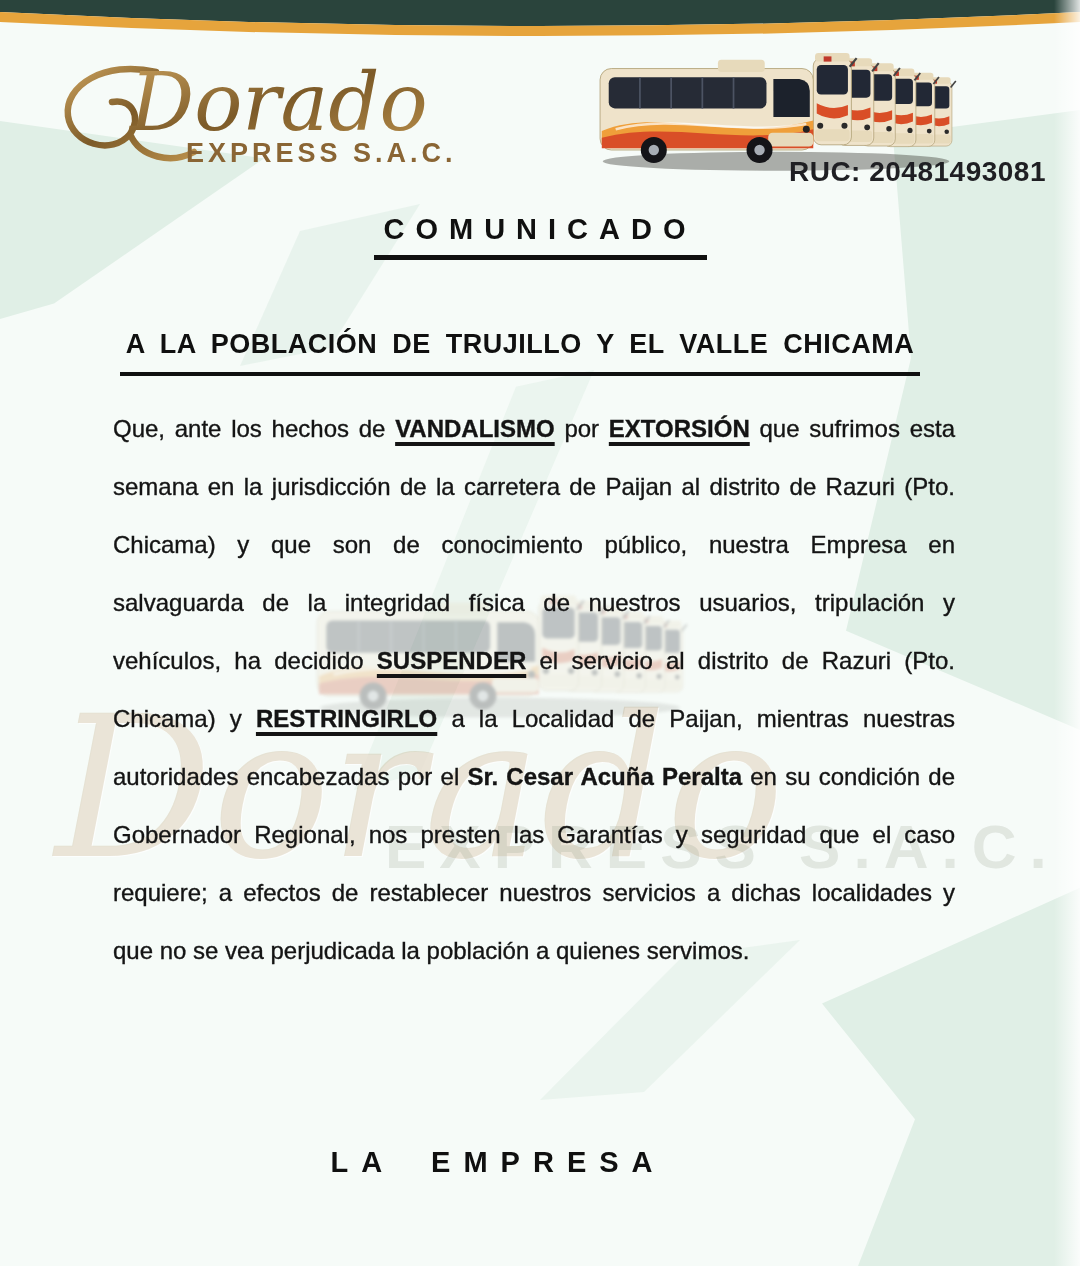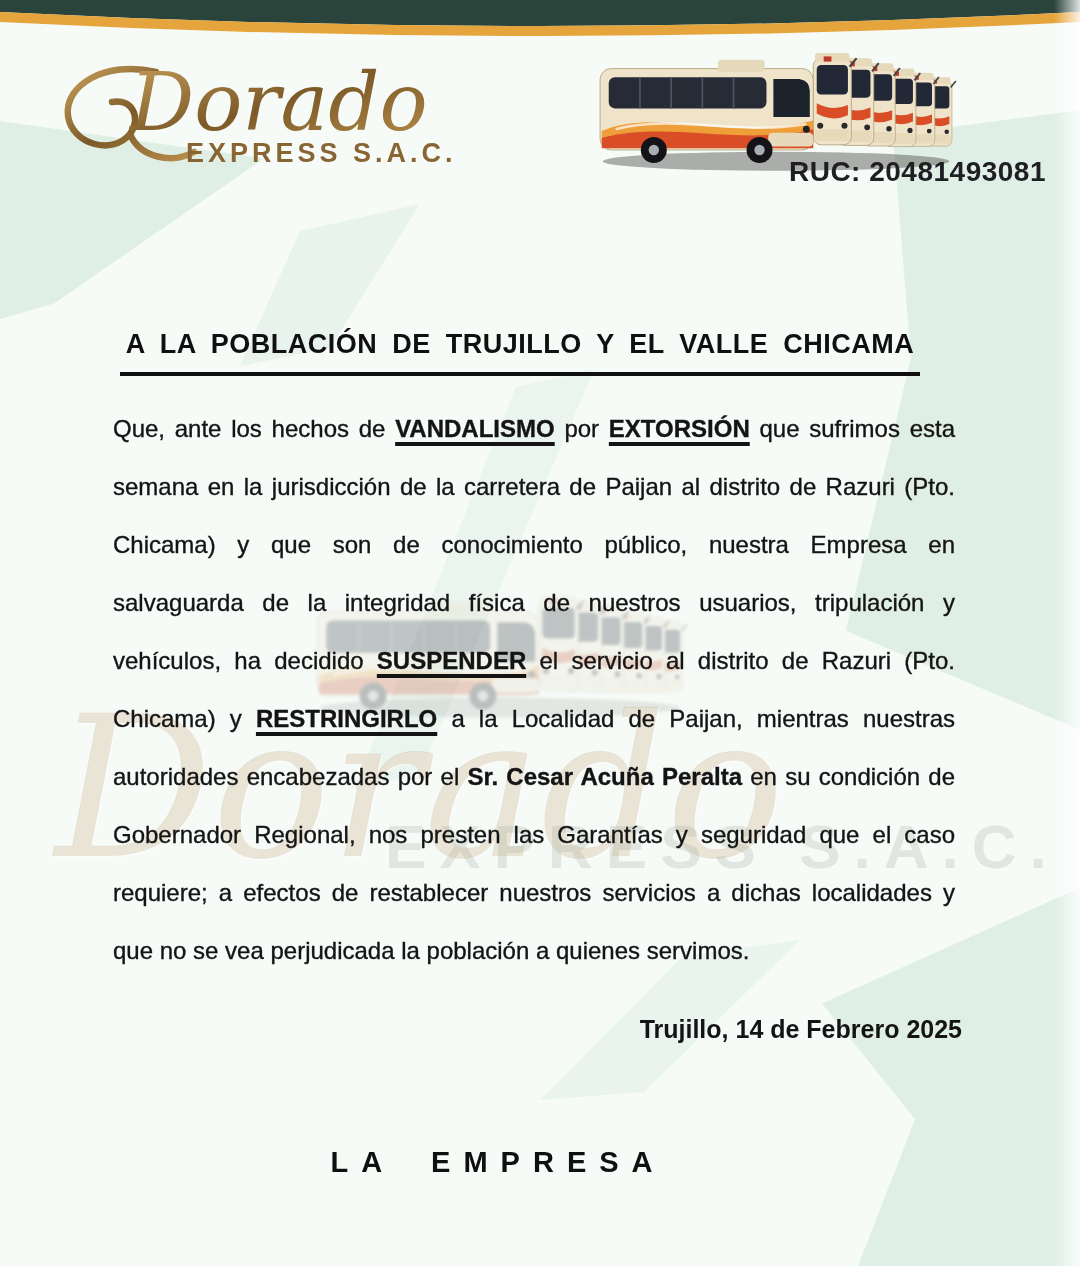--- a/index.html
+++ b/index.html
@@ -205,25 +205,27 @@
     <svg viewBox="0 0 430 150">
         <use href="#fleet-symbol"></use>
       </svg>
   </div>
 
   <div class="watermark">
     <div class="wm-script">Dorado</div>
     <div class="wm-sub">EXPRESS S.A.C.</div>
   </div>
 
+  <div class="title-wrap">
+    <span class="doc-title">COMUNICADO</span>
+  </div>
 
   <div class="subtitle-wrap">
     <span class="doc-subtitle">A LA POBLACIÓN DE TRUJILLO Y EL VALLE CHICAMA</span>
   </div>
 
   <div class="body-text"><span class="seg-normal">Que, ante los hechos de </span><span class="seg-bold_underline">VANDALISMO</span><span class="seg-normal"> por </span><span class="seg-bold_underline">EXTORSIÓN</span><span class="seg-normal"> que sufrimos esta semana en la jurisdicción de la carretera de Paijan al distrito de Razuri (Pto. Chicama) y que son de conocimiento público, nuestra Empresa en salvaguarda de la integridad física de nuestros usuarios, tripulación y vehículos, ha decidido </span><span class="seg-bold_underline">SUSPENDER</span><span class="seg-normal"> el servicio al distrito de Razuri (Pto. Chicama) y </span><span class="seg-bold_underline">RESTRINGIRLO</span><span class="seg-normal"> a la Localidad de Paijan, mientras nuestras autoridades encabezadas por el </span><span class="seg-bold">Sr. Cesar Acuña Peralta</span><span class="seg-normal"> en su condición de Gobernador Regional, nos presten las Garantías y seguridad que el caso requiere; a efectos de restablecer nuestros servicios a dichas localidades y que no se vea perjudicada la población a quienes servimos.</span></div>
 
-  <div class="date-line">Trujillo, 14 de Febrero 2025</div>
 
   <div class="signature">LA EMPRESA</div>
 
   <div class="paper-edge"></div>
 </div>
 
 </body></html>

